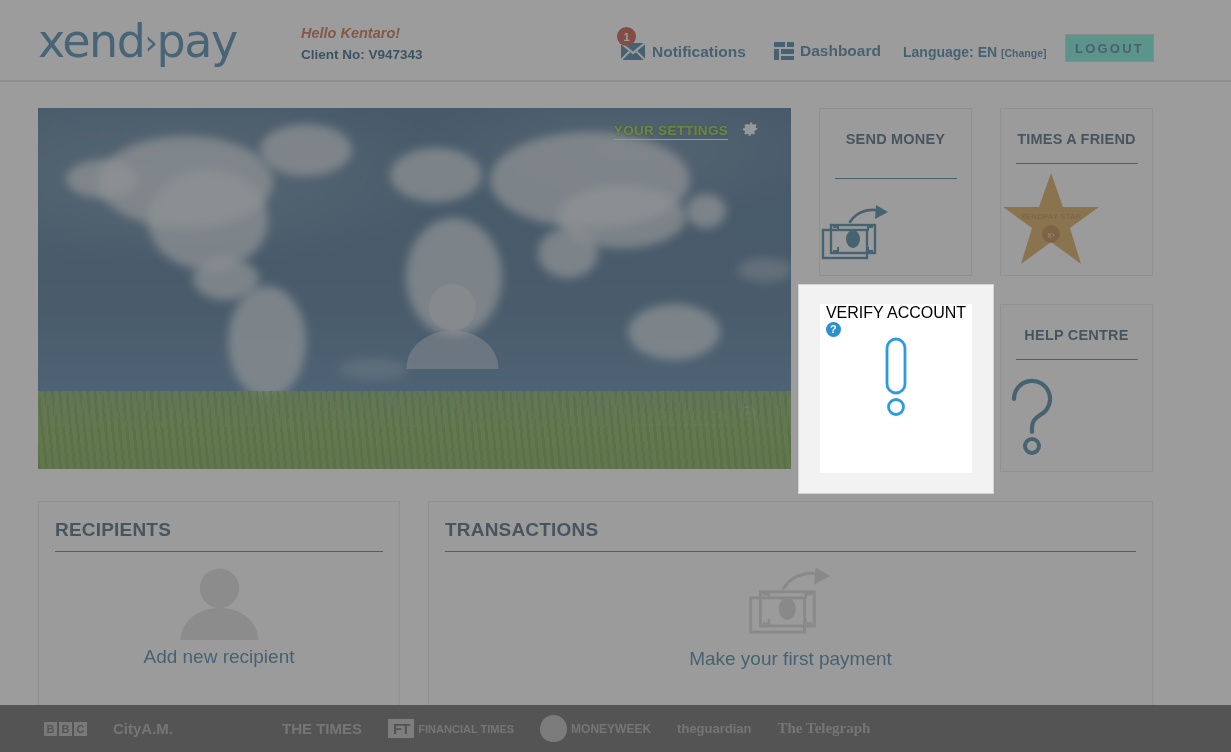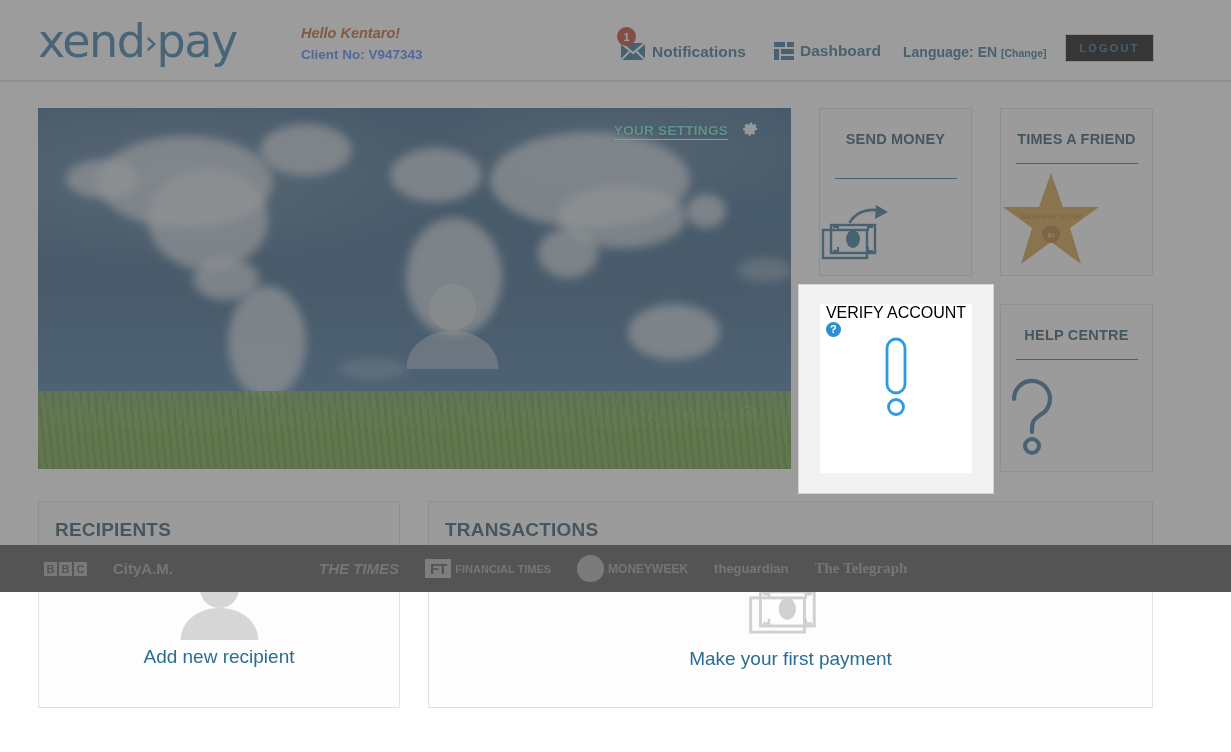--- a/index.html
+++ b/index.html
@@ -6,21 +6,21 @@
   html, body {
     width: 1231px; height: 752px;
     font-family: "Liberation Sans", sans-serif;
     background: #ffffff;
     overflow: hidden;
   }
 
   
   #page {
     position: relative;
-    width: 1231px; height: 592px;
+    width: 1231px; height: 752px;
     background: #ffffff;
   }
 
   
   #header {
     position: relative;
     height: 82px;
     background: #ffffff;
     border-bottom: 2px solid #dcdcdc;
   }
@@ -37,21 +37,21 @@
   #greet {
     position: absolute; left: 301px; top: 23px;
     line-height: 20px;
   }
   #greet .hello {
     display: block;
     color: #c0562b; font-weight: bold; font-size: 14.5px; font-style: italic;
   }
   #greet .client {
     display: block;
-    color: #3b82f6; font-weight: bold; font-size: 13.5px; margin-top: 2px;
+    color: #0c4a6e; font-weight: bold; font-size: 13.5px; margin-top: 2px;
   }
 
   .navitem {
     position: absolute;
     display: flex; align-items: center; gap: 6px;
     color: #2a6d94; font-weight: bold; font-size: 15.5px;
     cursor: pointer; white-space: nowrap;
   }
   #nav-notifications { left: 620px; top: 42px; }
   #nav-dashboard    { left: 766px; top: 42px; margin-left: 8px; }
@@ -69,23 +69,23 @@
   #lang {
     position: absolute; left: 903px; top: 44px;
     color: #2a6d94; font-weight: bold; font-size: 14px;
     white-space: nowrap;
   }
   #lang .change { font-size: 10.5px; font-weight: bold; color: #2a6d94; }
 
   #logout {
     position: absolute; left: 1065px; top: 34px;
     width: 89px; height: 28px;
-    background: #000000;
+    background: #5eead4;
     border: 1px solid #cfcfcf;
-    color: #35698c; font-size: 11px; font-weight: bold;
+    color: #35698c; font-size: 13px; font-weight: bold;
     letter-spacing: 2.2px;
     display: flex; align-items: center; justify-content: center;
     cursor: pointer;
   }
 
   
   #map-panel {
     position: absolute; left: 38px; top: 108px;
     width: 753px; height: 361px;
     overflow: hidden;
@@ -121,21 +121,21 @@
     opacity: .45;
   }
   #country-label {
     position: absolute; left: 392px; top: 341px;
     color: #e4e9ec; font-size: 19px; font-weight: 500;
     text-shadow: 0 1px 3px rgba(0,0,0,.35);
   }
   .map-link {
     position: absolute;
     display: flex; align-items: center; gap: 11px;
-    color: #5eead4; font-weight: bold; font-size: 13.5px;
+    color: #84cc16; font-weight: bold; font-size: 13.5px;
     letter-spacing: .3px; cursor: pointer;
     text-shadow: 0 1px 3px rgba(0,0,0,.4);
   }
   .map-link .txt { border-bottom: 1.5px solid #eef2f4; padding-bottom: 1px; }
   #link-settings  { right: 30px; top: 11px; }
   #link-ratewatch { right: 30px; top: 296px; }
   #link-contact   { right: 30px; top: 334px; }
 
   
   .card {
@@ -442,21 +442,21 @@
 
   <div id="footer">
     <div class="flogo">
       <span class="bbc-blocks">
           <span>B</span>
           <span>B</span>
           <span>C</span>
         </span>
     </div>
     <div class="flogo">CityA.M.</div>
-    <div class="flogo" style="margin-left:120px;font-style:italic;">THE TIMES</div>
+    <div class="flogo" style="margin-left:83px;">THE TIMES</div>
     <div class="flogo">
       <span class="ft-box">FT</span>
       <span style="font-size:11px;">FINANCIAL TIMES</span>
     </div>
     <div class="flogo">
       <span class="mblob"></span>
       <span style="font-size:12px;">MONEYWEEK</span>
     </div>
     <div class="flogo" style="font-size:13px;">theguardian</div>
     <div class="flogo" style="font-family:'Liberation Serif',serif;">The Telegraph</div>

